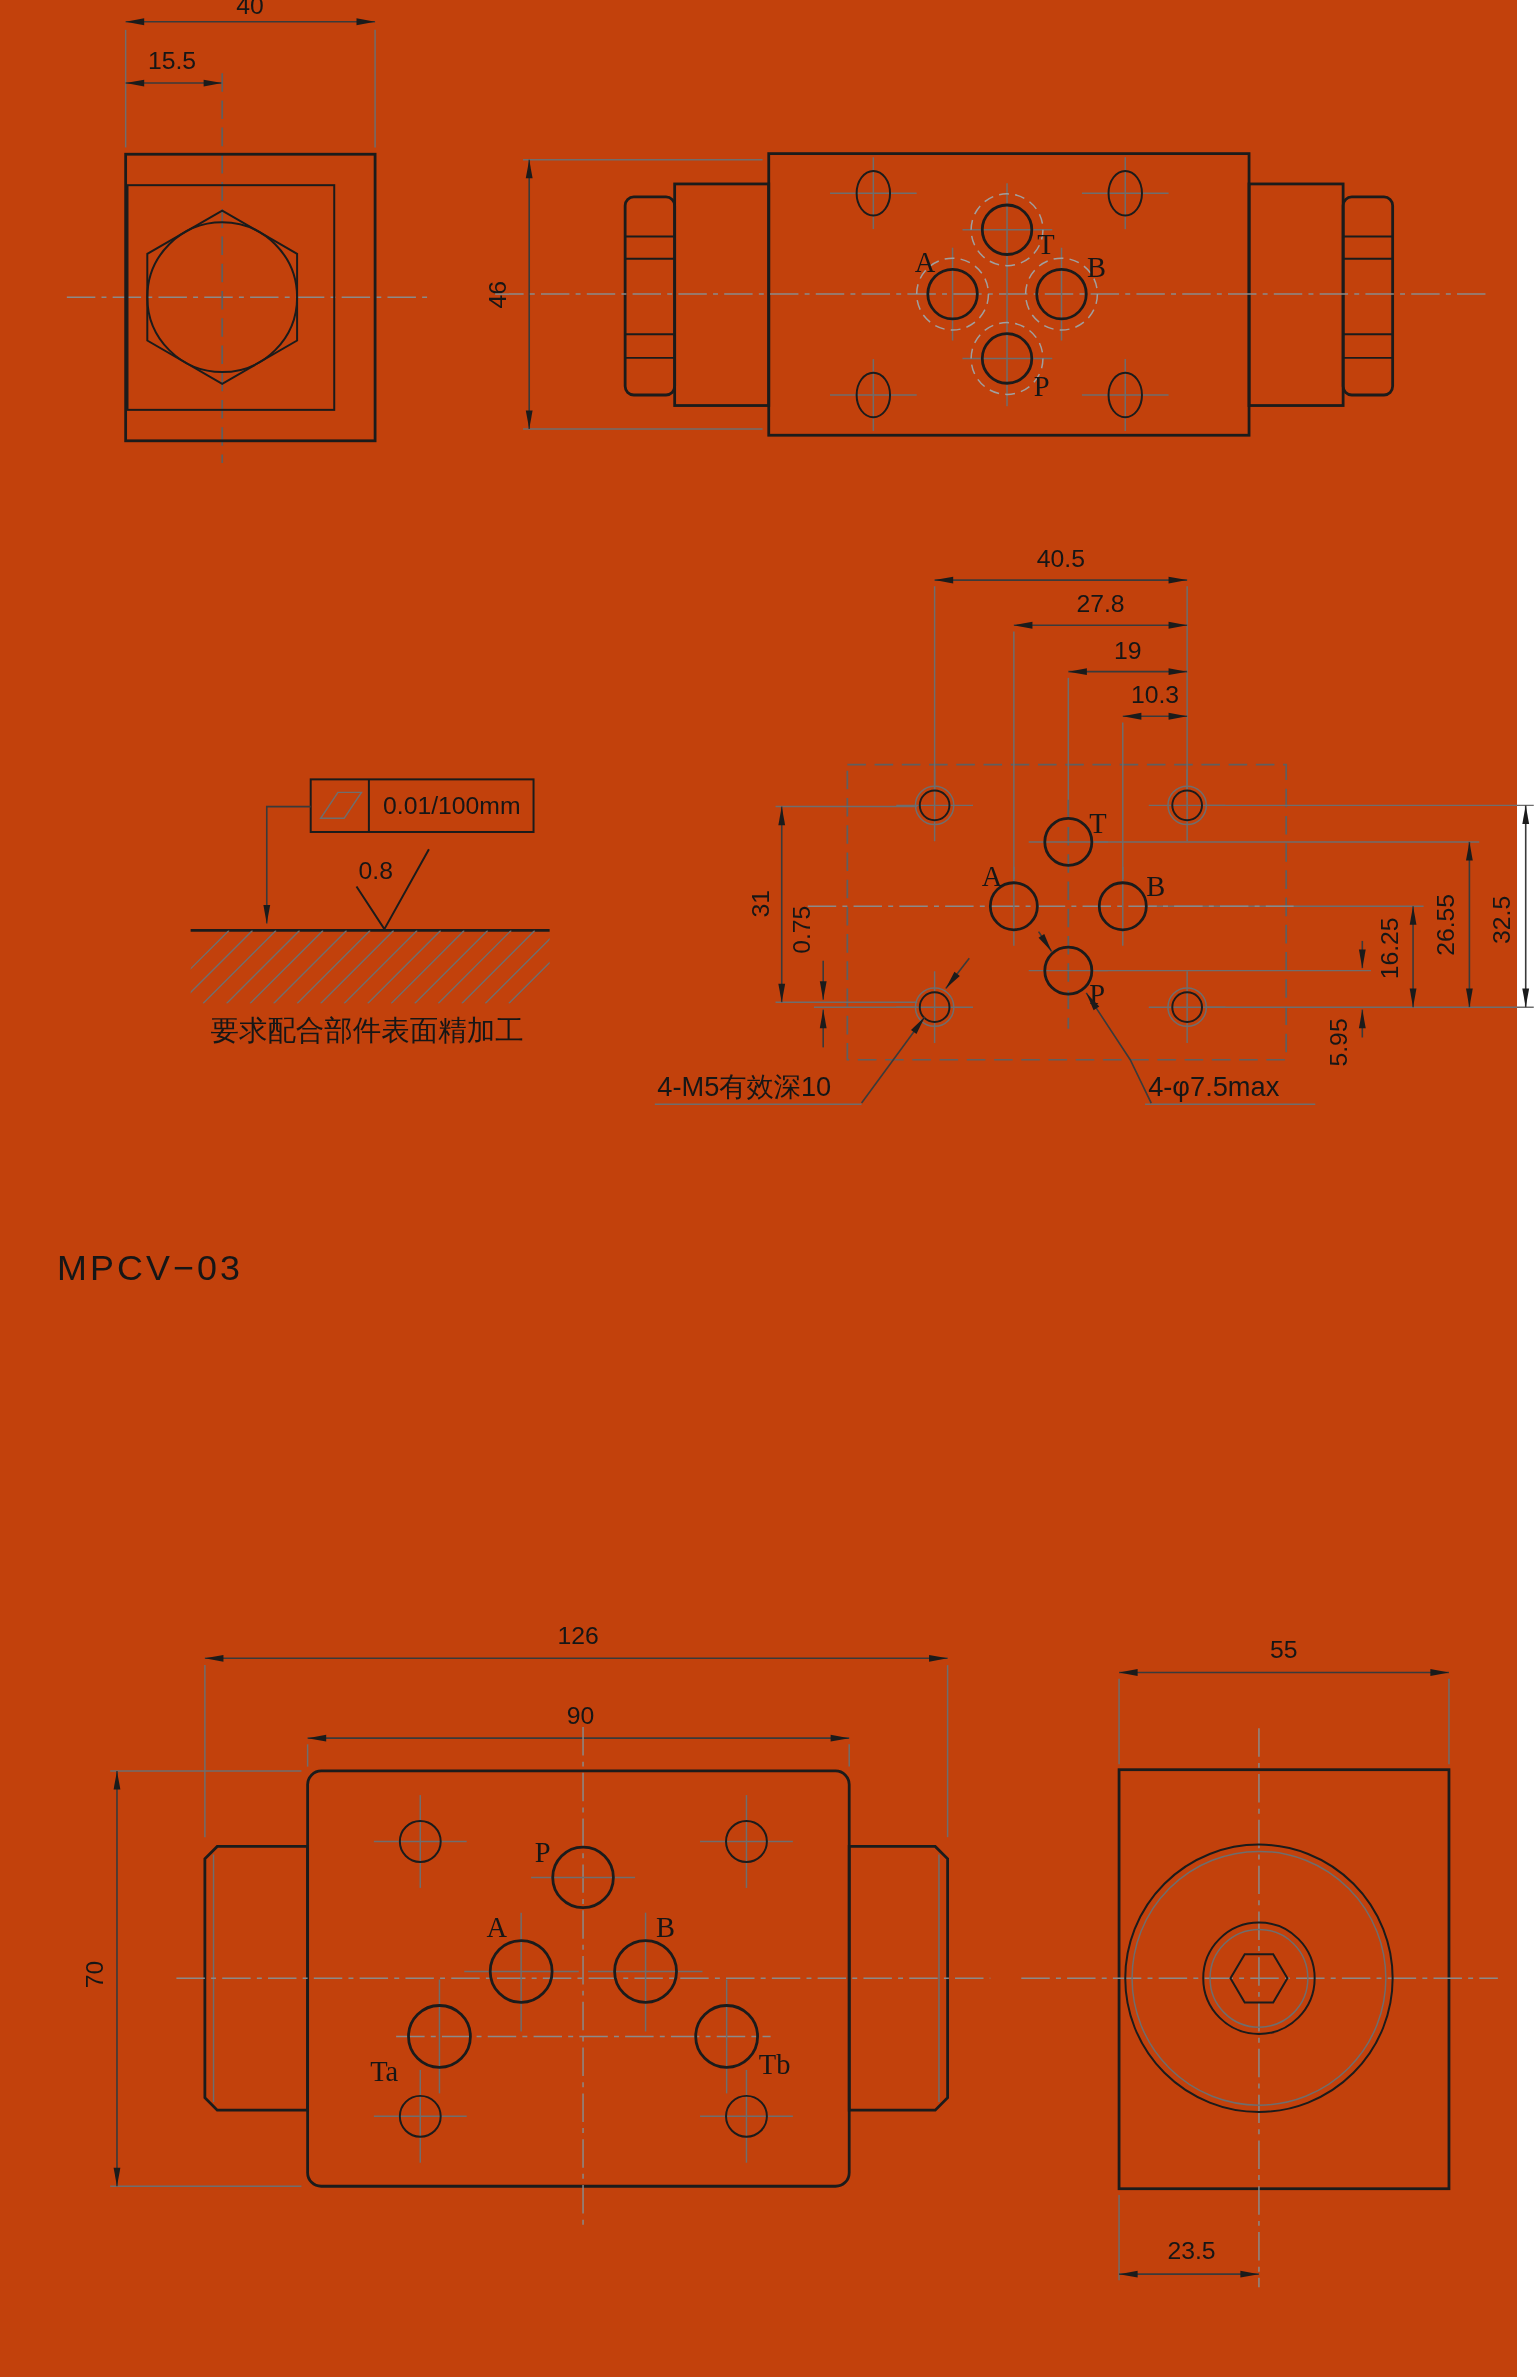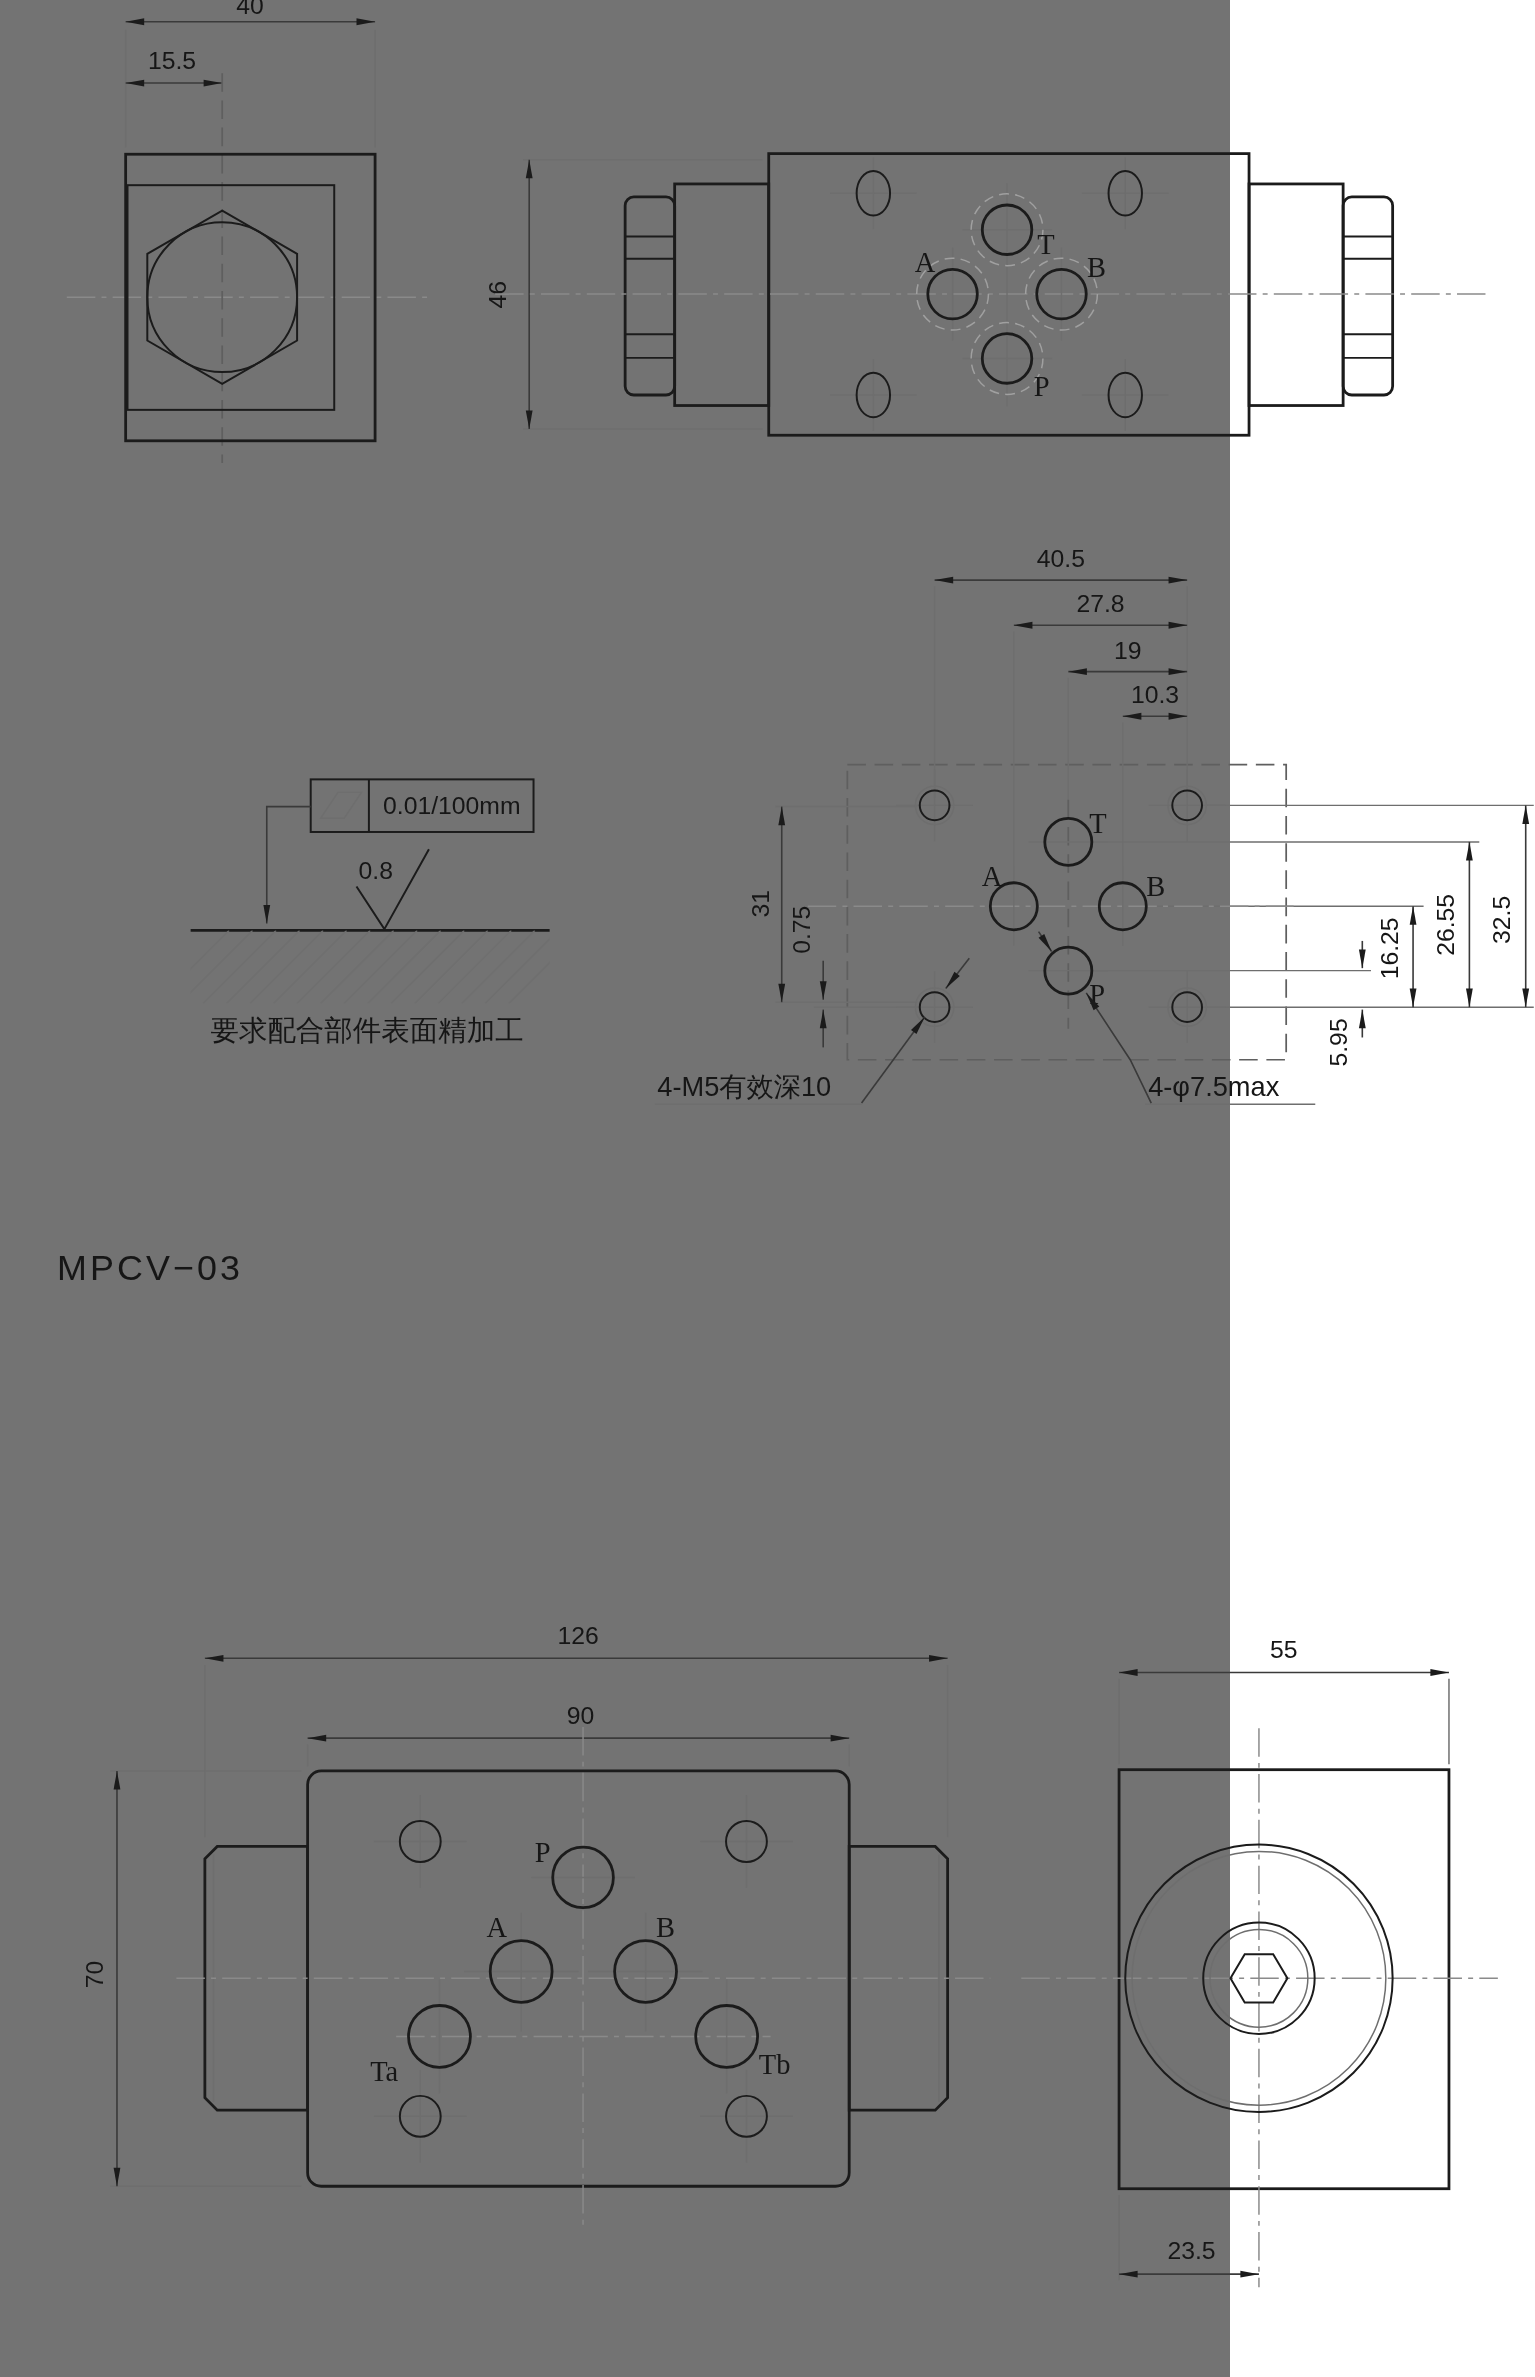--- a/index.html
+++ b/index.html
@@ -1,16 +1,16 @@
 <!DOCTYPE html>
 <html style="font-size:10px"><head>
 <meta charset="utf-8">
 <style>
   html,body{margin:0;padding:0;background:#ffffff;}
-  .page{width:1230px;height:2377px;background:#737373;position:relative;}
+  .page{width:1517px;height:2377px;background:#c2410c;position:relative;}
   svg{display:block;}
   .ln{stroke:#1b1b1b;stroke-width:4.5;fill:none;}
   .ln2{stroke:#1b1b1b;stroke-width:3.2;fill:none;}
   .thin{stroke:#6e6e6e;stroke-width:2.4;fill:none;}
   .dimln{stroke:#3a3a3a;stroke-width:2.6;fill:none;}
   .cl{stroke:#8a8a8a;stroke-width:2.4;fill:none;stroke-dasharray:46 10 8 10;}
   .dash{stroke:#5f5f5f;stroke-width:2.8;fill:none;stroke-dasharray:30 14;}
   .phantom{stroke:#a0a0a0;stroke-width:2.4;fill:none;stroke-dasharray:16 10;}
   .hatch line{stroke:#6f6f6f;stroke-width:2.2;}
   text{fill:#161616;}

